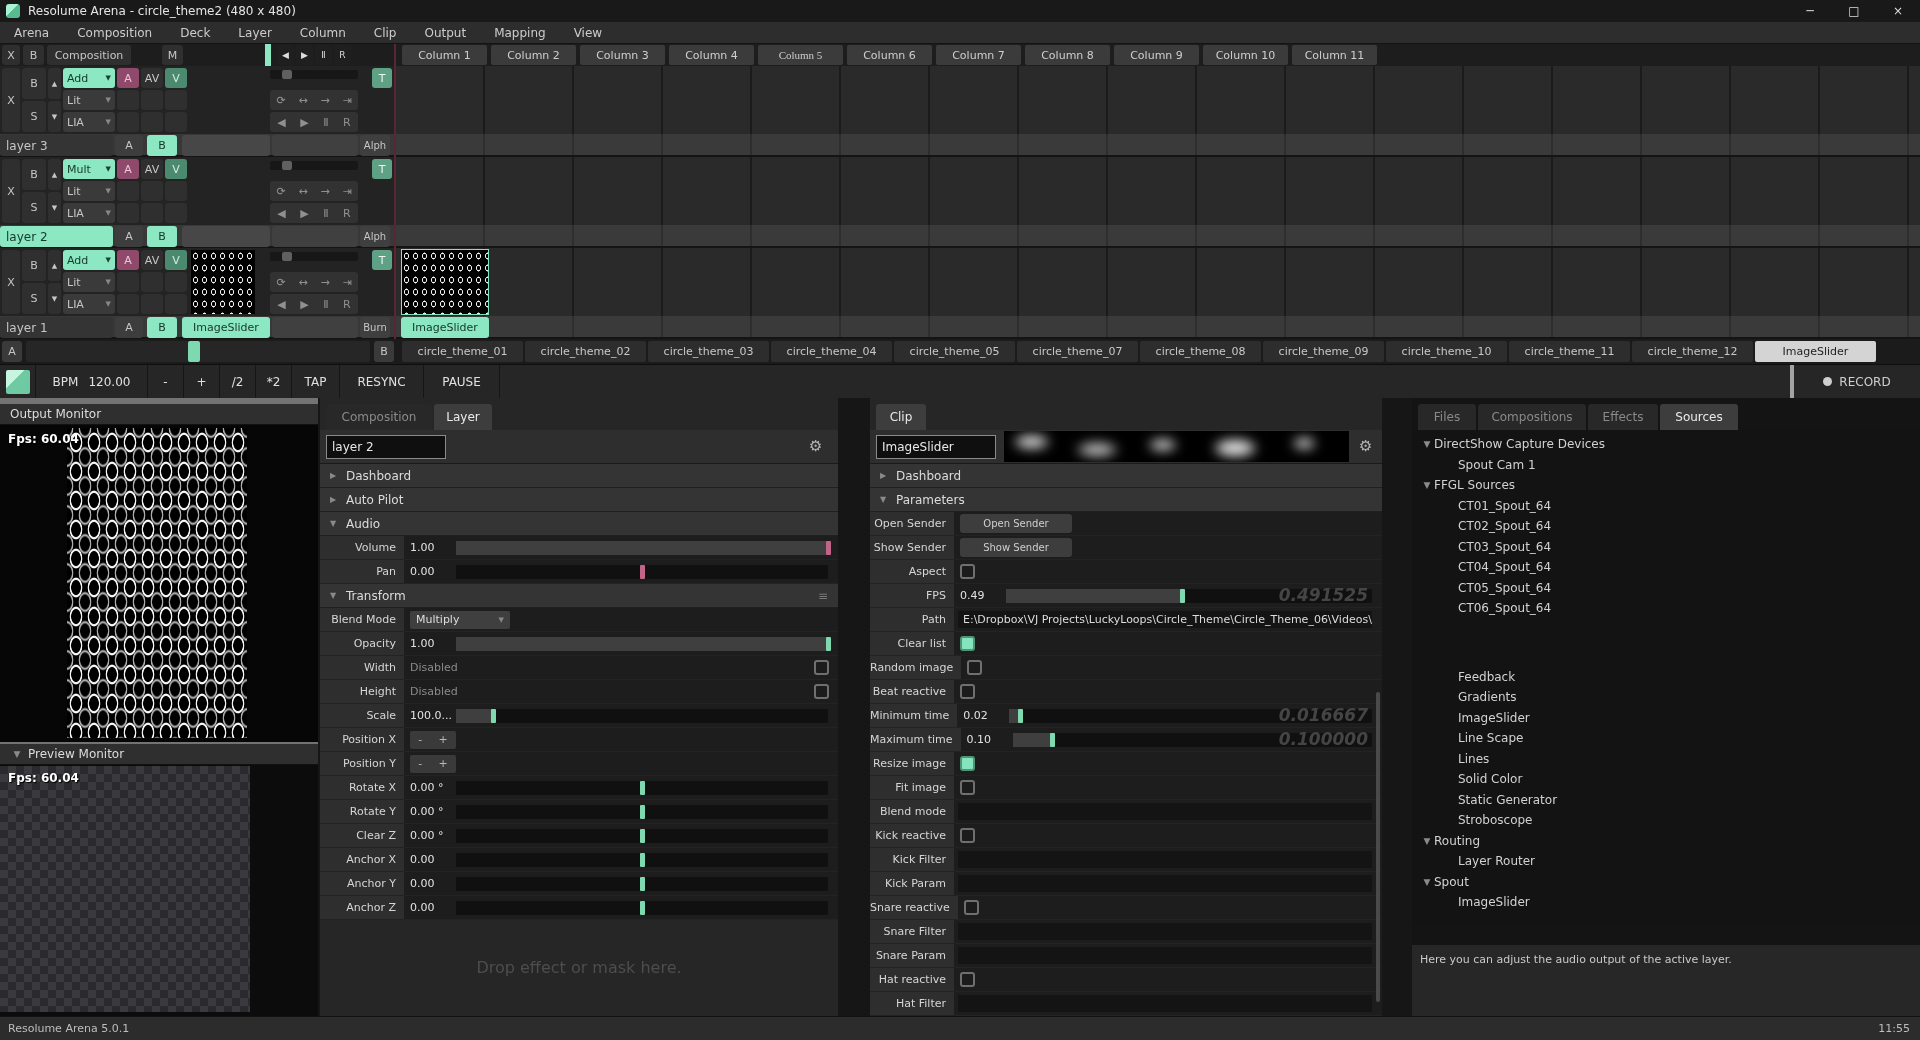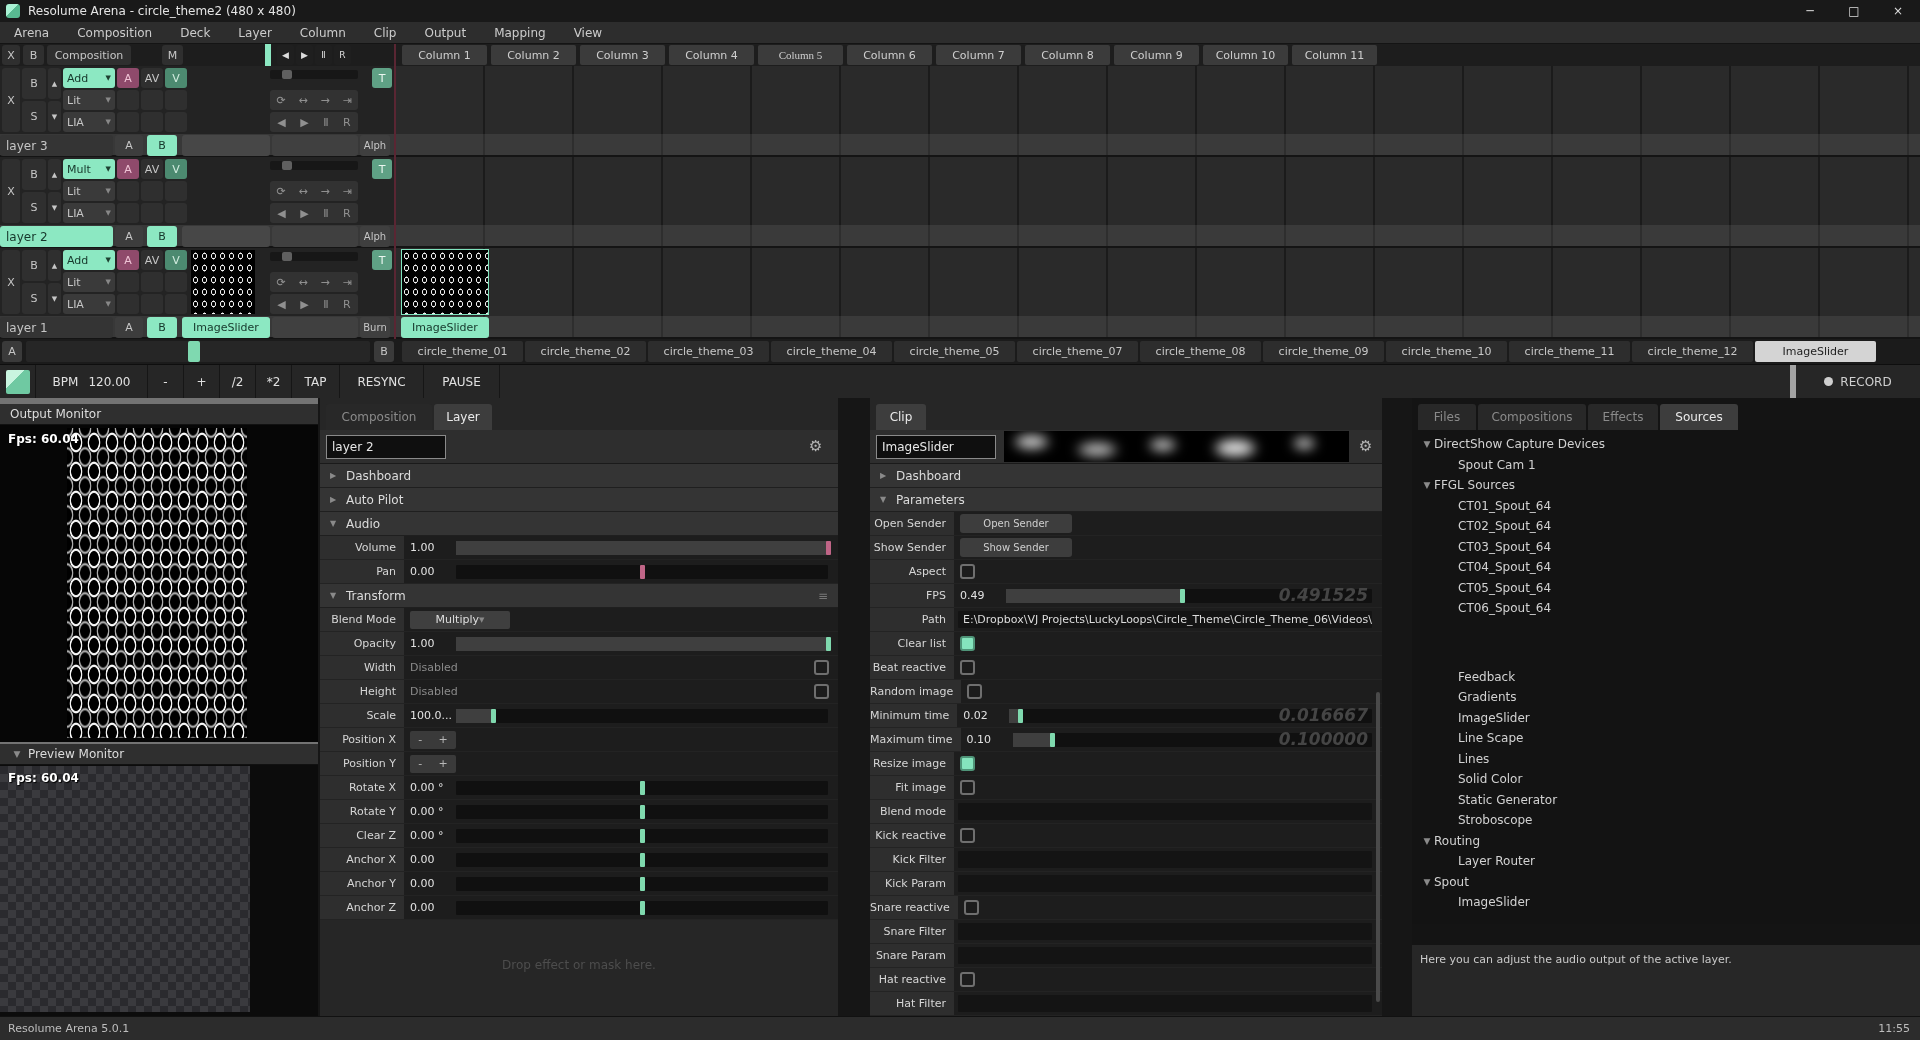--- a/index.html
+++ b/index.html
@@ -40,21 +40,21 @@
 #maroon{position:absolute;left:394px;top:44px;width:2px;height:320px;background:#5a2633}
 
 #deck-row{position:absolute;left:0;top:339px;width:1920px;height:25px;background:#1b1b1b}
 #xfade-bar{position:absolute;left:26px;top:2px;width:344px;height:21px;background:#262626;border-radius:2px}
 #xfade-handle{position:absolute;top:0;width:12px;height:21px;background:#7fd9b0;border-radius:2px}
 .decktab{height:21px;width:121px;background:#2d2d2d;border-radius:2px;display:flex;align-items:center;justify-content:center;color:#c8c8c8;font-size:11px}
 .decktab.sel{background:#d4d4d4;color:#1e1e1e}
 #bpm-row{position:absolute;left:0;top:364px;width:1920px;height:34px;background:#262626;border-top:1px solid #0e0e0e;display:flex;align-items:stretch}
 .bpmcell{display:flex;align-items:center;justify-content:center;border-right:1px solid #161616;color:#e0e0e0;font-size:12px}
 #bpm-icon{width:24px;height:24px;border-radius:2px;background:linear-gradient(135deg,#c9f5e0 0 38%,#6fc9a2 38%)}
-#record-cell{position:absolute;right:0;top:0;height:100%;width:130px;display:flex;align-items:center;justify-content:center;gap:7px;border-left:6px solid #a3a3a3}
+#record-cell{position:absolute;right:0;top:0;height:100%;width:130px;display:flex;align-items:center;justify-content:center;gap:7px;border-left:4px solid #a3a3a3}
 #rec-dot{width:9px;height:9px;border-radius:50%;background:#cfcfcf}
 
 .panel{position:absolute;top:398px;height:618px;background:#262626}
 .ptab{height:26px;display:flex;align-items:center;justify-content:center;font-size:12px;background:#282828;color:#8a8a8a;border-radius:3px 3px 0 0;margin-right:2px}
 .ptab.active{background:#3d3d3d;color:#eaeaea}
 .tabrow{position:absolute;left:6px;top:6px;display:flex;height:26px}
 .namerow{position:absolute;left:0;top:32px;width:100%;height:34px;background:#2e2e2e;border-bottom:1px solid #1a1a1a}
 .nameinput{position:absolute;left:6px;top:5px;width:120px;height:24px;background:#0f0f0f;border:1px solid #8a8a8a;color:#e8e8e8;font-size:12px;padding:0 5px;font-family:"DejaVu Sans",sans-serif}
 .gear{position:absolute;top:7px;font-size:15px;color:#b5b5b5}
 .rowsbox{position:absolute;left:0;top:66px;width:100%}
@@ -66,26 +66,26 @@
 .pval{flex:0 0 48px;display:flex;align-items:center;padding-left:6px;color:#e2e2e2;font-size:11px;white-space:nowrap}
 .pctl{flex:1;position:relative;display:flex;align-items:center}
 .track{position:absolute;left:4px;right:10px;top:5px;height:14px;background:#101010;border-radius:1px}
 .fillbar{position:absolute;left:0;top:0;height:100%;background:#3f3f3f}
 .handle{position:absolute;top:0;width:5px;height:14px;border-radius:1px}
 .handle.green{background:#7fd9ae}
 .handle.pink{background:#c06587}
 .ghost{position:absolute;right:14px;top:1px;font-size:17px;font-style:italic;font-weight:bold;color:#454545}
 .cbox{width:15px;height:15px;border-radius:3px;border:2px solid #6f6f6f;background:#1c1c1c;margin-left:6px}
 .cbox.on{background:#85e4bd;border-color:#4f9478}
-.ddsel{width:100px;height:18px;background:#3f3f3f;border-radius:2px;display:flex;align-items:center;justify-content:center;padding:0 6px;color:#dedede;font-size:11px;margin-left:4px}
+.ddsel{width:100px;height:18px;background:#3f3f3f;border-radius:2px;display:flex;align-items:center;justify-content:space-between;padding:0 6px;color:#dedede;font-size:11px;margin-left:4px}
 .stepbox{width:46px;height:18px;background:#3a3a3a;border-radius:2px;display:flex;align-items:center;justify-content:space-around;color:#b8b8b8;font-size:11px;margin-left:4px}
 .pbtn{width:112px;height:19px;background:#3d3d3d;border-radius:3px;display:flex;align-items:center;justify-content:center;color:#cfcfcf;font-size:10px;margin-left:6px}
 .emptybar{position:absolute;left:4px;right:10px;top:3px;bottom:3px;background:#141414;border-radius:1px}
 .disabtxt{color:#8a8a8a;font-size:11px}
-.droph{position:absolute;left:0;width:100%;text-align:center;color:#4d4d4d;font-size:12px}
+.droph{position:absolute;left:0;width:100%;text-align:center;color:#4d4d4d;font-size:16px}
 
 #monitor-panel{left:0;width:318px;background:#737373}
 .monhdr{position:absolute;left:0;width:100%;height:21px;background:#2f2f2f;display:flex;align-items:center;padding-left:10px;font-size:12px;color:#dcdcdc;border-bottom:1px solid #111}
 .fps{position:absolute;left:8px;font-size:12px;font-weight:bold;color:#fff;text-shadow:1px 1px 1px #000;z-index:3}
 #outcanvas{position:absolute;left:0;top:27px;width:318px;height:317px;background:#060606}
 #outpattern{position:absolute;left:67px;top:3px;width:180px;height:310px}
 .checker{position:absolute;background-color:#2a2a2e;background-image:linear-gradient(45deg,#3a3a3e 25%,transparent 25%,transparent 75%,#3a3a3e 75%),linear-gradient(45deg,#3a3a3e 25%,transparent 25%,transparent 75%,#3a3a3e 75%);background-size:16px 16px;background-position:0 0,8px 8px}
 
 .blurstrip{position:absolute;background:#000;overflow:hidden}
 .blurstrip::before{content:"";position:absolute;inset:0;filter:blur(6px);background-image:radial-gradient(ellipse 28px 12px at 8% 35%,#d0d0d0 0 40%,transparent 72%),radial-gradient(ellipse 32px 12px at 27% 60%,#b8b8b8 0 40%,transparent 72%),radial-gradient(ellipse 22px 10px at 46% 45%,#cccccc 0 40%,transparent 72%),radial-gradient(ellipse 32px 14px at 67% 55%,#dddddd 0 45%,transparent 74%),radial-gradient(ellipse 18px 10px at 87% 40%,#c4c4c4 0 40%,transparent 72%)}
@@ -613,27 +613,27 @@
             <div class="emptybar" style="display: flex; align-items: center; padding-left: 5px; color: rgb(220, 220, 220); font-size: 11px; white-space: nowrap; overflow: hidden;">E:\Dropbox\VJ Projects\LuckyLoops\Circle_Theme\Circle_Theme_06\Videos\Gifs</div>
           </div>
         </div>
         <div class="prow">
           <div class="plabel">Clear list</div>
           <div class="pctl">
             <div class="cbox on"></div>
           </div>
         </div>
         <div class="prow">
+          <div class="plabel">Random image</div>
+          <div class="pctl">
+            <div class="cbox"></div>
+          </div>
+        </div>
+        <div class="prow">
           <div class="plabel">Beat reactive</div>
-          <div class="pctl">
-            <div class="cbox"></div>
-          </div>
-        </div>
-        <div class="prow">
-          <div class="plabel">Random image</div>
           <div class="pctl">
             <div class="cbox"></div>
           </div>
         </div>
         <div class="prow">
           <div class="plabel">Minimum time</div>
           <div class="pval">0.02</div>
           <div class="pctl">
             <div class="track">
               <div class="fillbar" style="width: 3%;"></div>

